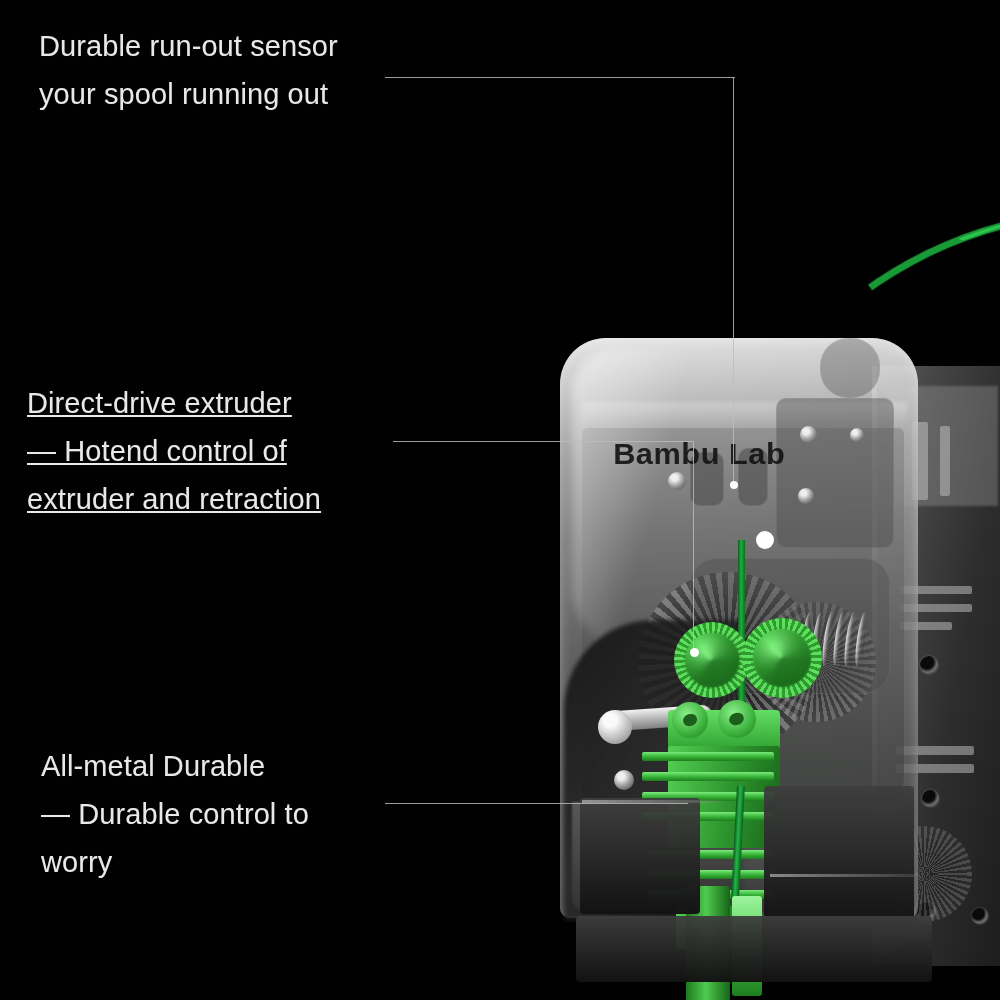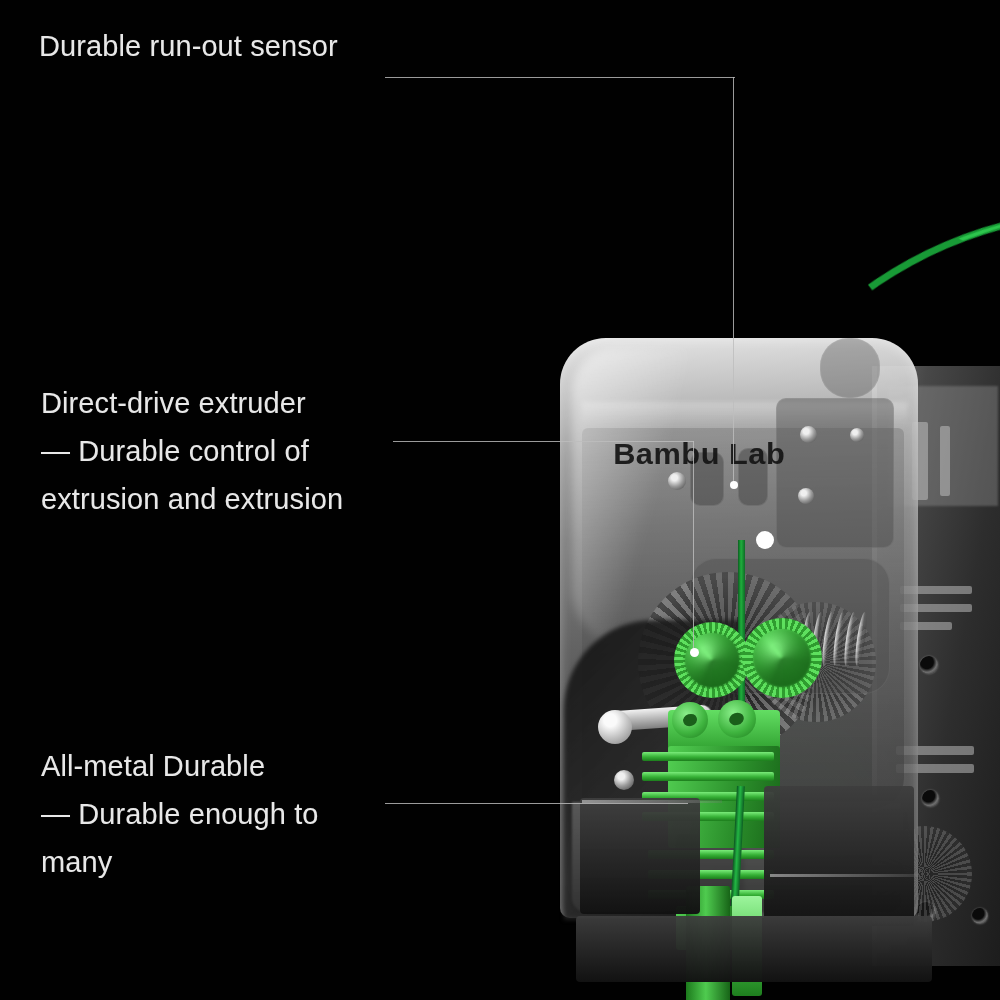--- a/index.html
+++ b/index.html
@@ -16,21 +16,21 @@
   .callout .line{
     display:block;
     font-size:29px;
     line-height:48px;
     color:#e8e8e8;
     white-space:pre;
     letter-spacing:.1px;
     text-shadow:0 0 1px rgba(255,255,255,.18);
   }
   #callout-0{ left:39px; top:22px; }
-  #callout-1{ left:41px; top:379px; }
+  #callout-1{ left:27px; top:379px;text-decoration:underline; }
   #callout-2{ left:41px; top:742px; }
 
   
   .leader{ position:absolute; background:#bdbdbd; opacity:.82; }
   .leader.h{ height:1.4px; }
   .leader.v{ width:1.4px; }
   .dot{ position:absolute; border-radius:50%; background:#fff; }
 
   
   #printer{ position:absolute; left:520px; top:190px; width:500px; height:820px; }
@@ -316,27 +316,28 @@
   <div class="leader h" style="left:393px;top:441px;width:301px;"></div>
   <div class="leader v" style="left:693px;top:441px;height:213px;"></div>
   <div class="dot" style="left:690px;top:648px;width:9px;height:9px;"></div>
 
   <div class="leader h" style="left:385px;top:803px;width:303px;"></div>
 
   <div class="dot" style="left:756px;top:531px;width:18px;height:18px;"></div>
 
   <div class="callout" id="callout-0">
     <span class="line">Durable run-out sensor</span>
+    <span class="line">your spool running out</span>
   </div>
 
   <div class="callout" id="callout-1">
     <span class="line">Direct-drive extruder</span>
-    <span class="line">— Durable control of</span>
-    <span class="line">extrusion and extrusion</span>
+    <span class="line">— Hotend control of</span>
+    <span class="line">extruder and retraction</span>
   </div>
 
   <div class="callout" id="callout-2">
     <span class="line">All-metal Durable</span>
-    <span class="line">— Durable enough to</span>
-    <span class="line">many</span>
+    <span class="line">— Durable control to</span>
+    <span class="line">worry</span>
   </div>
 
 </div>
 
 </body></html>

